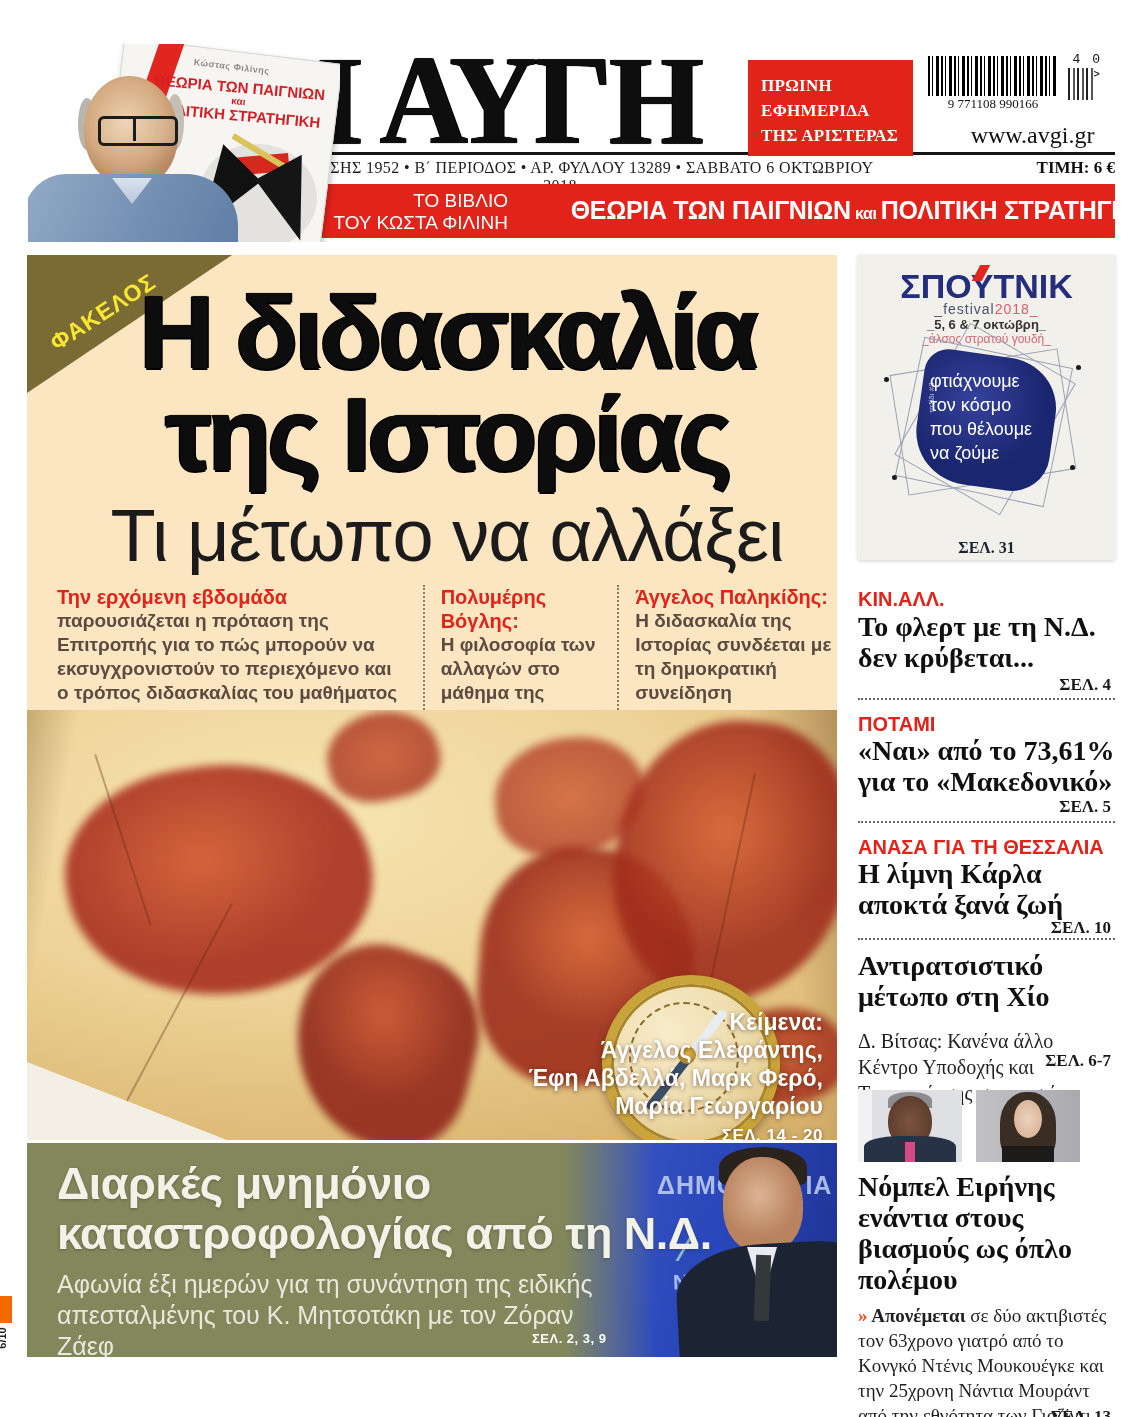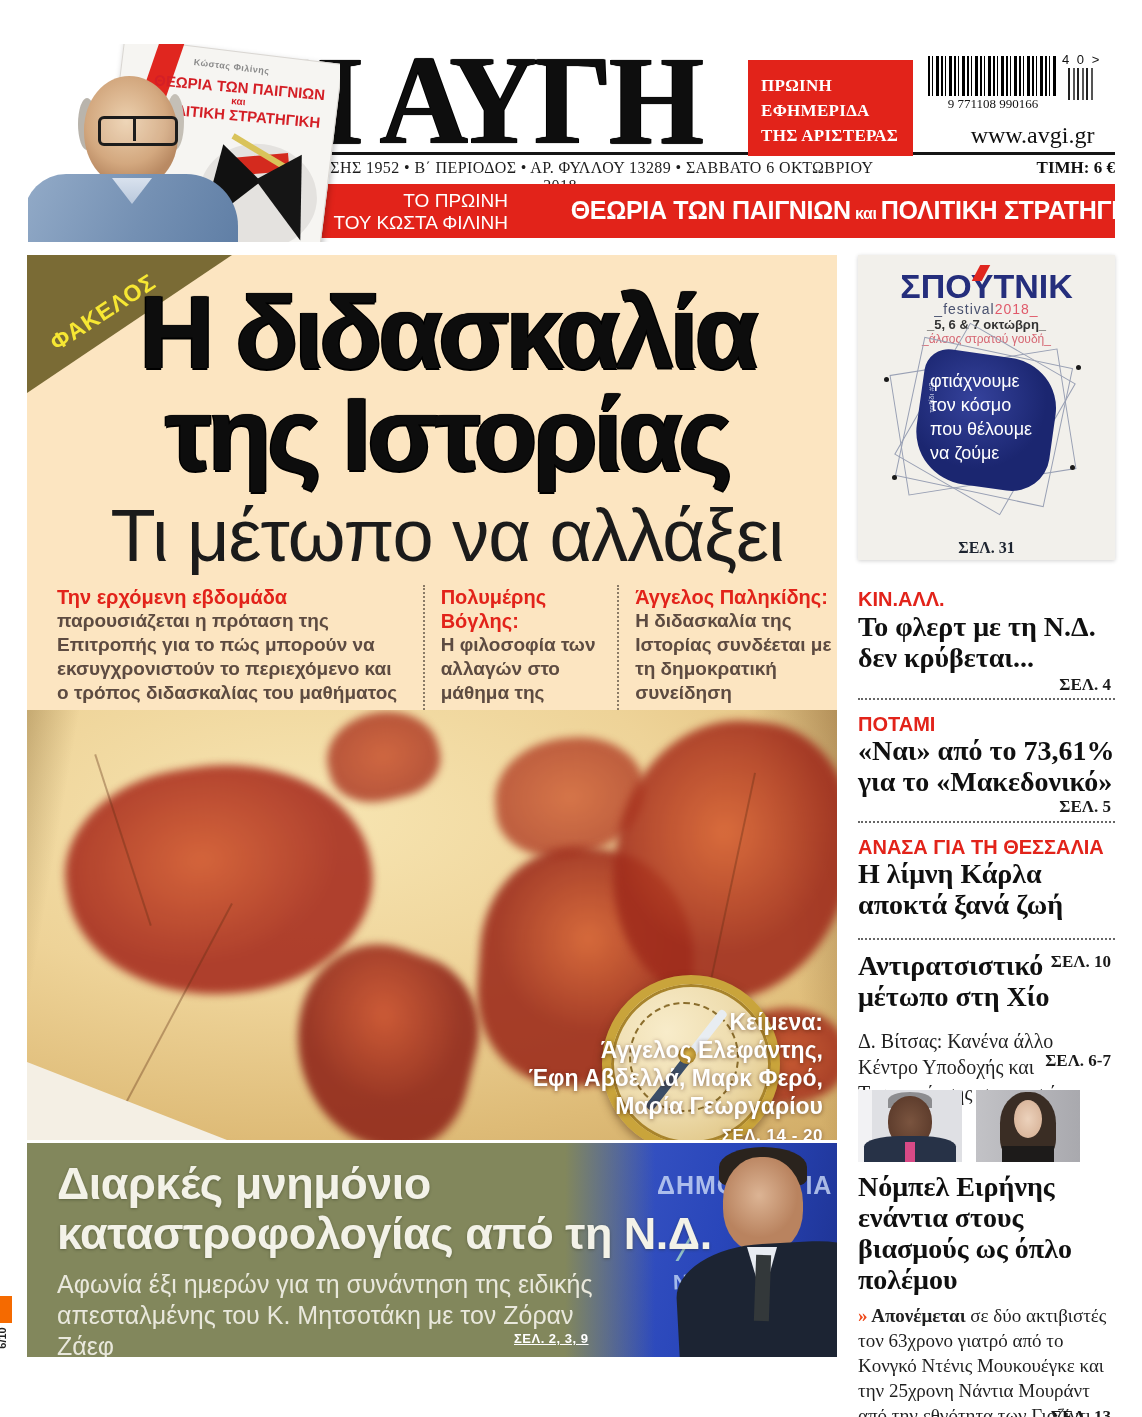--- a/index.html
+++ b/index.html
@@ -22,21 +22,21 @@
     padding:13px 0 0 13px;box-sizing:border-box;}
   .tagline-box div{font-family:"Liberation Serif",serif;font-weight:700;font-size:17px;
     line-height:25px;color:#fff;letter-spacing:.3px;}
   .barcode{left:928px;top:56px;width:130px;height:44px;
     background:repeating-linear-gradient(90deg,#000 0 2px,#fff 2px 4px,#000 4px 5px,#fff 5px 8px,#000 8px 11px,#fff 11px 13px);}
   .barcode-digits{left:924px;top:96px;width:138px;text-align:center;
     font-family:"Liberation Serif",serif;font-size:13px;color:#111;background:#fff;}
   .barcode-addon{left:1068px;top:68px;width:26px;height:32px;
     background:repeating-linear-gradient(90deg,#222 0 2px,#fff 2px 5px,#555 5px 7px,#fff 7px 9px);}
   .barcode-addon-label{left:1062px;top:52px;width:40px;font-size:13px;color:#111;
-    font-family:Liberation Sans, sans-serif;letter-spacing:2px;}
+    font-family:Liberation Mono, monospace;letter-spacing:2px;text-align:right;}
   .website{left:950px;top:122px;width:165px;text-align:center;
     font-family:"Liberation Serif",serif;font-size:24px;color:#0f0f0f;text-decoration:none;}
 
   
   .promo-banner{left:142px;top:184px;width:973px;height:54px;background:#e2231a;}
   .promo-left{left:168px;top:190px;color:#fff;font-weight:700;font-size:19px;line-height:22px;}
   .promo-mid{left:330px;top:190px;width:178px;text-align:right;color:#fff;
     font-weight:400;font-size:19px;line-height:22px;}
   .promo-right{left:524px;top:196px;width:586px;text-align:center;color:#fff;
     font-weight:700;font-size:25px;letter-spacing:-.3px;margin-left:45px;}
@@ -211,22 +211,22 @@
   .bt-suit{position:absolute;left:112px;top:100px;width:210px;height:120px;border-radius:42% 34% 0 0;
     background:#1c2433;transform:rotate(-3deg);}
   .bt-shirt{position:absolute;left:182px;top:104px;width:30px;height:52px;
     background:#e8ecf2;clip-path:polygon(0 0,100% 0,52% 100%);}
   .bt-tie{position:absolute;left:190px;top:112px;width:15px;height:66px;background:#33383a;transform:rotate(2deg);}
   .bt-headline{position:absolute;left:30px;top:16px;width:792px;color:#f3f2e8;font-weight:700;
     font-size:45px;line-height:50px;letter-spacing:-.5px;z-index:5;
     text-shadow:0 1px 3px rgba(40,45,25,.4);}
   .bt-sub{position:absolute;left:30px;top:126px;width:548px;color:#e9e8dc;font-size:25px;
     line-height:31px;font-weight:400;z-index:5;}
-  .bt-page{position:absolute;left:487px;top:188px;color:#fff;font-weight:700;font-size:13px;
-    letter-spacing:.5px;z-index:5;text-decoration:underline;}
+  .bt-page{position:absolute;left:505px;top:188px;color:#fff;font-weight:700;font-size:13px;
+    letter-spacing:.5px;z-index:5;}
 
   
   .edge-square{left:0;top:1296px;width:12px;height:27px;background:#f56a00;}
   .edge-num{left:-9px;top:1332px;color:#222;font-weight:700;font-size:11px;transform:rotate(-90deg);}
 </style>
 </head>
 <body>
 
 <div class="page">
 
@@ -246,21 +246,21 @@
   <div class="abs barcode-addon"></div>
   <div class="abs barcode-digits">9 771108 990166</div>
   <a class="abs website" href="#">www.avgi.gr</a>
 
   <div class="abs promo-banner"></div>
   <div class="abs promo-left">
     <div>ΣΗΜΕΡΑ ΜΑΖΙ</div>
     <div>ΜΕ ΤΗΝ «ΑΥΓΗ»</div>
   </div>
   <div class="abs promo-mid">
-    <div>ΤΟ ΠΡΩΙΝΗ</div>
+    <div>ΤΟ ΒΙΒΛΙΟ</div>
     <div>ΤΟΥ ΚΩΣΤΑ ΦΙΛΙΝΗ</div>
   </div>
   <div class="abs promo-right"><span>ΘΕΩΡΙΑ ΤΩΝ ΠΑΙΓΝΙΩΝ</span><span class="kai"> και </span><span>ΠΟΛΙΤΙΚΗ ΣΤΡΑΤΗΓΙΚΗ</span></div>
 
   <div class="abs book-group">
     <div class="book-cover">
       <div class="book-stripe"></div>
       <div class="book-author">Κώστας Φιλίνης</div>
       <div class="book-title">
         <span>ΘΕΩΡΙΑ ΤΩΝ ΠΑΙΓΝΙΩΝ</span>
@@ -371,21 +371,21 @@
 
     <div class="kicker" style="top:458px;">ΠΟΤΑΜΙ</div>
     <div class="sb-title prel" style="top:480px;">«Ναι» από το 73,61%
 για το «Μακεδονικό»</div>
     <div class="sb-page" style="top:542px;">ΣΕΛ. 5</div>
     <div class="dotline" style="top:566px;"></div>
 
     <div class="kicker" style="top:581px;">ΑΝΑΣΑ ΓΙΑ ΤΗ ΘΕΣΣΑΛΙΑ</div>
     <div class="sb-title prel" style="top:603px;">Η λίμνη Κάρλα
 αποκτά ξανά ζωή</div>
-    <div class="sb-page" style="top:697px;text-align:right;">ΣΕΛ. 10</div>
+    <div class="sb-page" style="top:663px;text-align:right;">ΣΕΛ. 10</div>
     <div class="dotline" style="top:683px;"></div>
 
     <div class="sb-title prel" style="top:695px;">Αντιρατσιστικό
 μέτωπο στη Χίο</div>
     <div class="sb-sub" style="top:750px;">Δ. Βίτσας: Κανένα άλλο Κέντρο Υποδοχής και Ταυτοποίησης στα νησιά</div>
     <div class="sb-page" style="top:796px;">ΣΕΛ. 6-7</div>
 
     <div class="sb-photo ph-a" style="top:835px;">
       <div class="hair"></div>
       <div class="head"></div>

